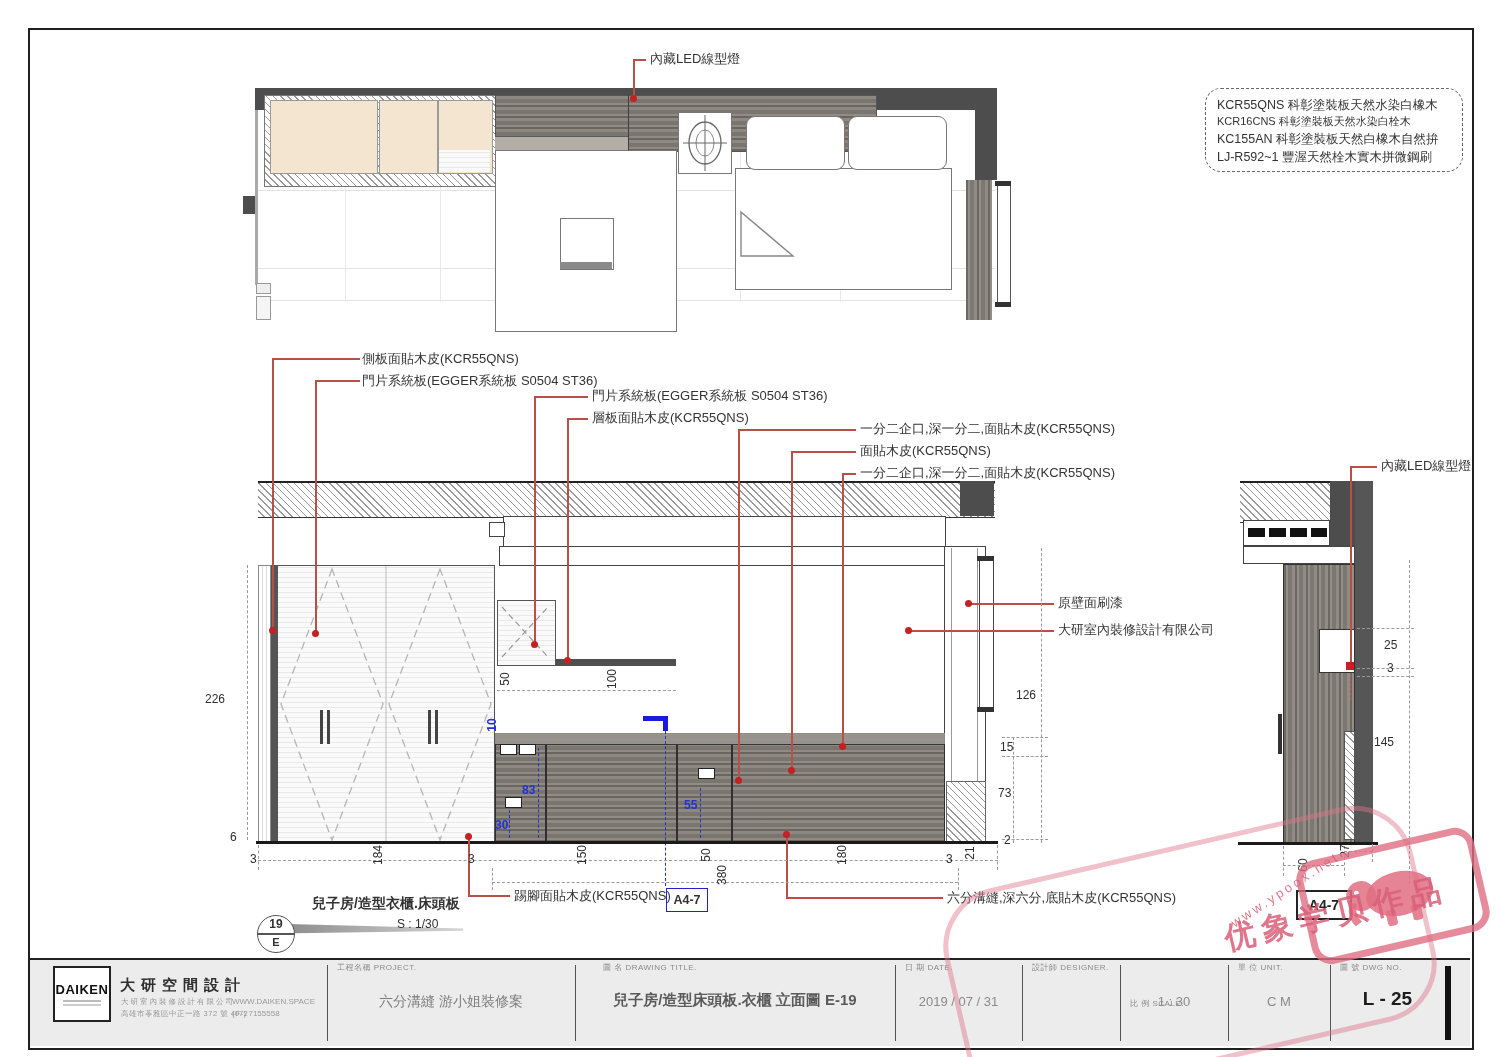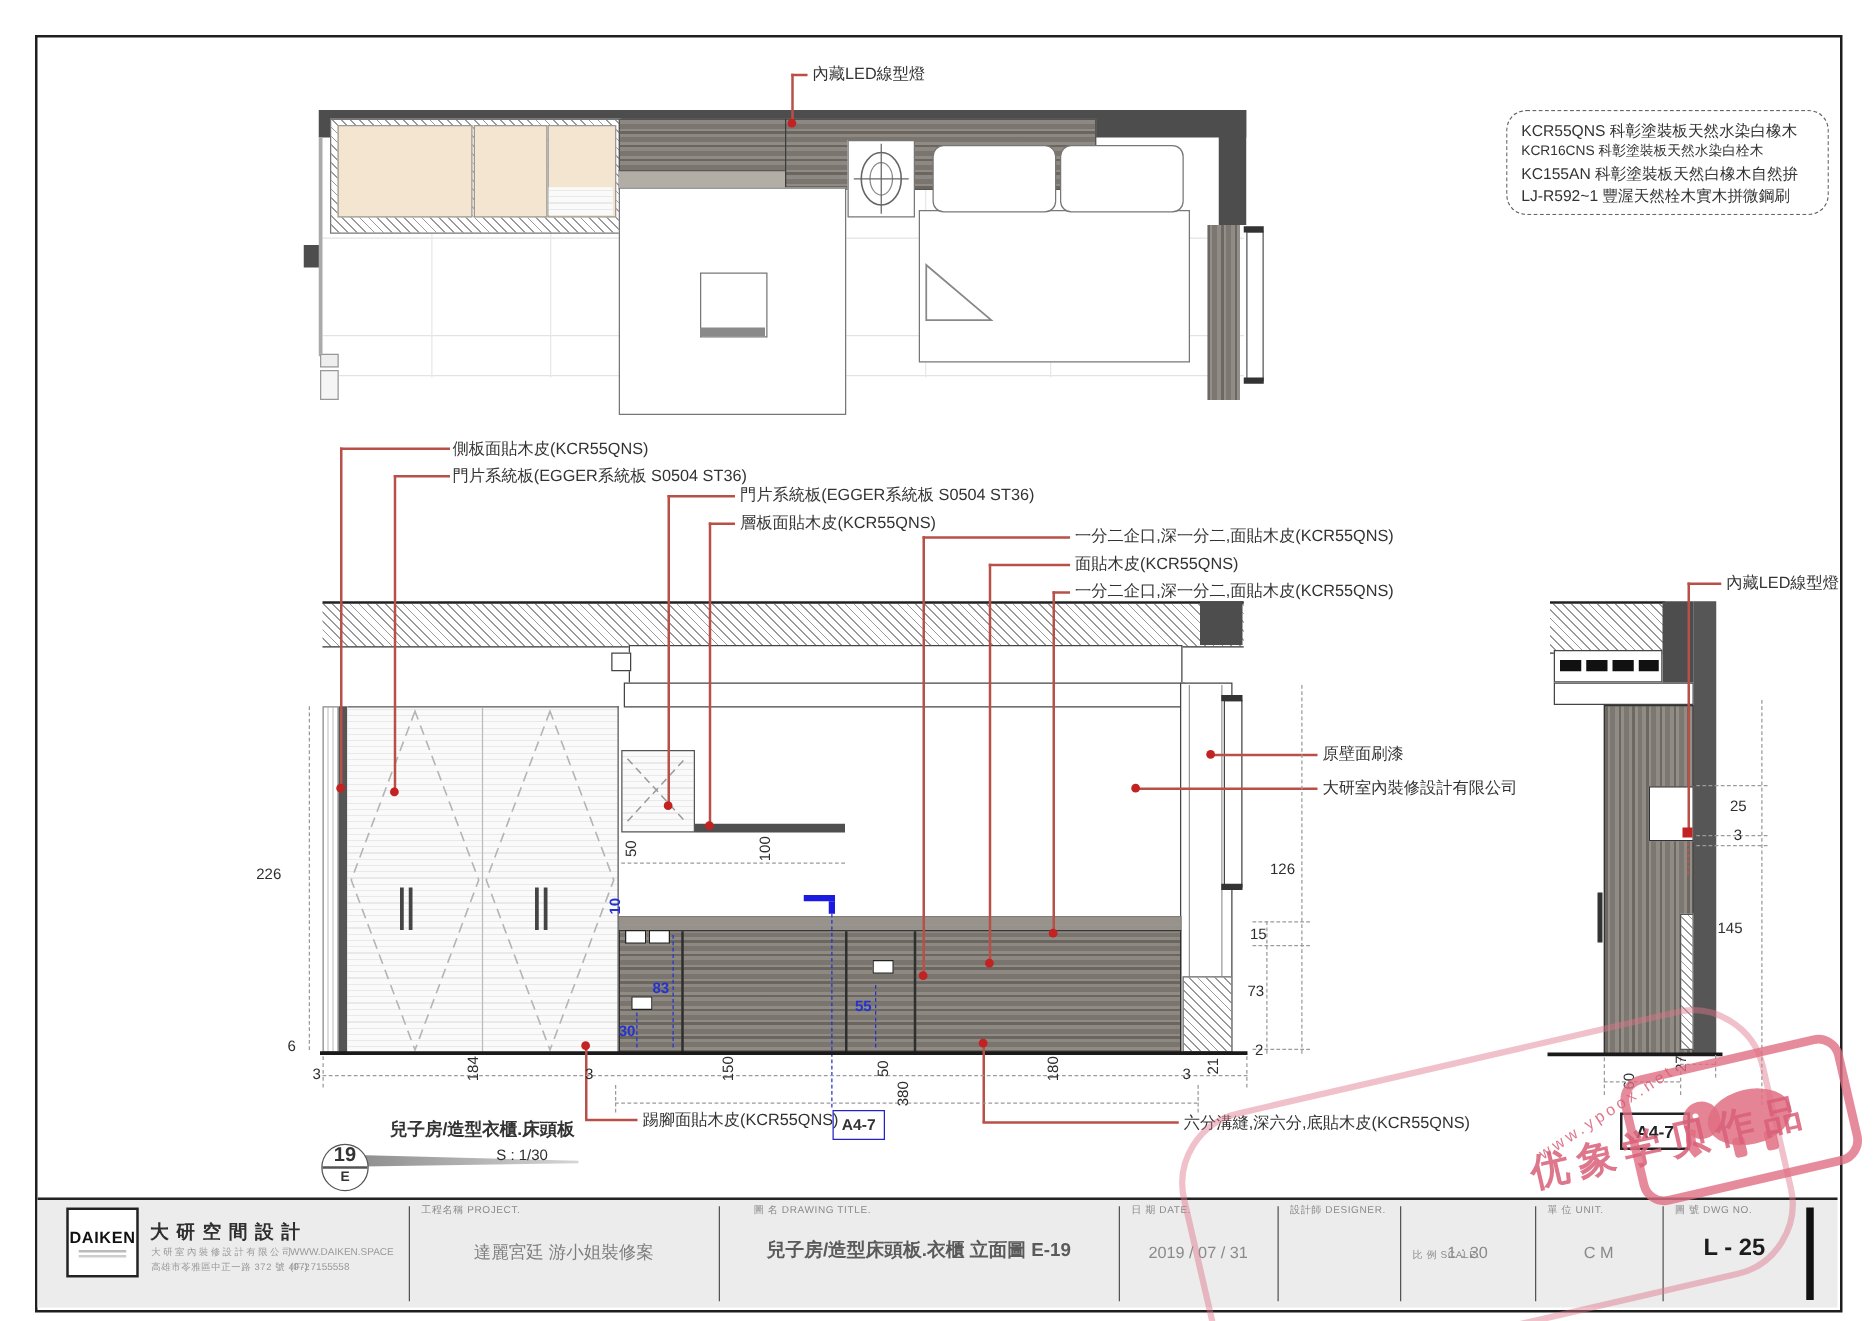--- a/index.html
+++ b/index.html
@@ -245,21 +245,21 @@
   <div class="dim rot" style="left:358px;top:848px;width:40px">184</div>
   <div class="dim" style="left:468px;top:852px">3</div>
   <div class="dim rot" style="left:562px;top:848px;width:40px">150</div>
   <div class="dim rot" style="left:686px;top:848px;width:40px">50</div>
   <div class="dim rot" style="left:822px;top:848px;width:40px">180</div>
   <div class="dim" style="left:946px;top:852px">3</div>
   <div class="dim rot" style="left:950px;top:846px;width:40px">21</div>
   <div class="dim rot" style="left:702px;top:868px;width:40px">380</div>
 
   <div class="abs" style="left:257px;top:915px;width:36px;height:36px;border:1.5px solid #555;border-radius:50%;background:#fff;z-index:3">
-    <div style="font-size:16px;font-weight:bold;color:#333;text-align:center;line-height:17px">19</div>
+    <div style="font-size:12px;font-weight:bold;color:#333;text-align:center;line-height:17px">19</div>
     <div style="height:1.5px;background:#555"></div>
     <div style="font-size:11px;font-weight:bold;color:#333;text-align:center;line-height:15px">E</div>
   </div>
   <div class="abs" style="left:278px;top:922px;width:185px;height:12px;background:linear-gradient(to right,#8a8a8a,#d5d5d5);clip-path:polygon(0 15%,100% 55%,100% 72%,0 95%);z-index:2"></div>
   <div class="lbl" style="left:312px;top:896px;font-weight:bold;font-size:14px;z-index:4">兒子房/造型衣櫃.床頭板</div>
   <div class="dim" style="left:397px;top:917px;z-index:4">S : 1/30</div>
 
   <div class="abs hatch" style="left:1240px;top:481px;width:92px;height:39px;border-top:2px solid #222;border-bottom:1.5px solid #333"></div>
   <div class="abs darkwall" style="left:1330px;top:481px;width:25px;height:66px"></div>
   <div class="abs" style="left:1355px;top:481px;width:18px;height:363px;background:#565656"></div>
@@ -332,21 +332,21 @@
   <div class="abs" style="left:327px;top:965px;width:1px;height:76px;background:#555"></div>
   <div class="abs" style="left:575px;top:965px;width:1px;height:76px;background:#555"></div>
   <div class="abs" style="left:895px;top:965px;width:1px;height:76px;background:#555"></div>
   <div class="abs" style="left:1022px;top:965px;width:1px;height:76px;background:#555"></div>
   <div class="abs" style="left:1120px;top:965px;width:1px;height:76px;background:#555"></div>
   <div class="abs" style="left:1228px;top:965px;width:1px;height:76px;background:#555"></div>
   <div class="abs" style="left:1330px;top:965px;width:1px;height:76px;background:#555"></div>
   <div class="abs" style="left:1445px;top:966px;width:6px;height:74px;background:#111"></div>
 
   <div class="tb-label" style="left:337px;top:962px">工程名稱 PROJECT.</div>
-  <div class="tb-val" style="left:327px;top:993px;width:248px;text-align:center;font-size:14px;color:#7d7d7d">達麗宮廷 游小姐裝修案</div>
+  <div class="tb-val" style="left:327px;top:993px;width:248px;text-align:center;font-size:14px;color:#7d7d7d">六分溝縫 游小姐裝修案</div>
 
   <div class="tb-label" style="left:603px;top:962px">圖 名 DRAWING TITLE.</div>
   <div class="tb-val" style="left:575px;top:991px;width:320px;text-align:center;font-size:15px;font-weight:bold;color:#5a5a5a">兒子房/造型床頭板.衣櫃 立面圖 E-19</div>
 
   <div class="tb-label" style="left:905px;top:962px">日 期 DATE.</div>
   <div class="tb-val" style="left:895px;top:994px;width:127px;text-align:center">2019 / 07 / 31</div>
 
   <div class="tb-label" style="left:1032px;top:962px">設計師 DESIGNER.</div>
   <div class="tb-val" style="left:1022px;top:994px;width:98px;text-align:center"></div>
 

